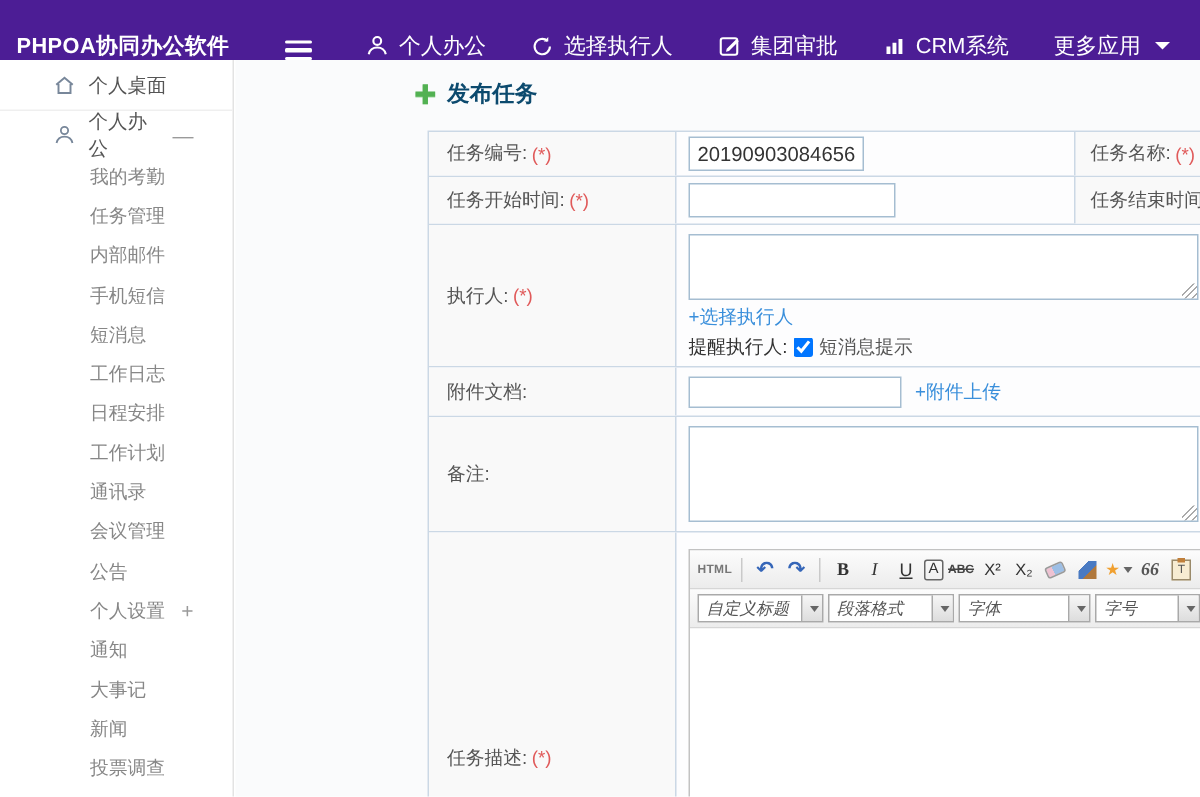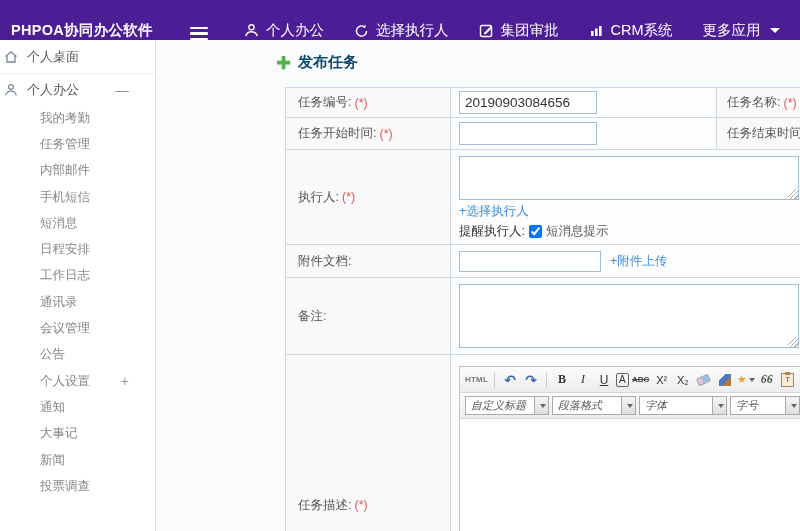--- a/index.html
+++ b/index.html
@@ -17,24 +17,24 @@
   .topnav { display:flex; align-items:center; margin-left:36px; gap:30px; }
   .nav-item { display:flex; align-items:center; gap:7px; color:#fff; font-size:14.5px;
               cursor:pointer; white-space:nowrap; }
   .nav-item svg { display:block; }
   .caret-down { width:0; height:0; border-left:5px solid transparent; border-right:5px solid transparent;
                 border-top:5px solid #fff; margin-left:2px; }
 
   
   .sidebar { position:absolute; left:0; top:40px; width:156px; height:491px;
              background:#fff; border-right:1px solid #e3e3e3; overflow:hidden; }
-  .side-item { display:flex; align-items:center; gap:9px; height:31px; padding-left:4px;
+  .side-item { display:flex; align-items:center; gap:9px; height:31px; padding-left:36px;
                color:#555; font-size:13px; cursor:pointer; }
   .side-item.first { height:34px; border-bottom:1px solid #efefef; }
-  .side-sub { display:flex; align-items:center; height:26.3px; padding-left:40px;
+  .side-sub { display:flex; align-items:center; height:26.3px; padding-left:60px;
               color:#878787; font-size:12.5px; cursor:pointer; }
   .toggle { margin-left:auto; margin-right:26px; color:#9a9a9a; font-size:14px; }
   .side-item svg { display:block; flex:none; }
 
   
   .content { position:absolute; left:157px; top:40px; width:643px; height:491px;
              background:#fafbfc; overflow:hidden; }
   .page-title { position:absolute; left:119px; top:13px; display:flex; align-items:center; gap:7px; }
   .plus-icon { color:#52b152; font-size:18px; font-weight:bold; line-height:14px;
                text-shadow:0 1px 0 #bfe3bf; }
@@ -180,24 +180,27 @@
   <div class="side-sub">
       <span>内部邮件</span>
     </div>
   <div class="side-sub">
       <span>手机短信</span>
     </div>
   <div class="side-sub">
       <span>短消息</span>
     </div>
   <div class="side-sub">
+      <span>工作日志</span>
+    </div>
+  <div class="side-sub">
       <span>日程安排</span>
     </div>
   <div class="side-sub">
-      <span>工作日志</span>
+      <span>工作计划</span>
     </div>
   <div class="side-sub">
       <span>通讯录</span>
     </div>
   <div class="side-sub">
       <span>会议管理</span>
     </div>
   <div class="side-sub">
       <span>公告</span>
     </div>
@@ -227,21 +230,21 @@
   </div>
 
   <div class="ftable">
 
     <div class="frow" style="height:30px">
       <div class="lbl">
         <span>任务编号:</span>
         <span class="req">(*)</span>
       </div>
       <div class="cell mid">
-        <input class="txt-input" style="width: 138px;" value="20190903084656">
+        <input class="txt-input" style="width: 117px;" value="20190903084656">
       </div>
       <div class="lbl2">
         <span>任务名称:</span>
         <span class="req">(*)</span>
       </div>
     </div>
 
     <div class="frow" style="height:32px">
       <div class="lbl">
         <span>任务开始时间:</span>

